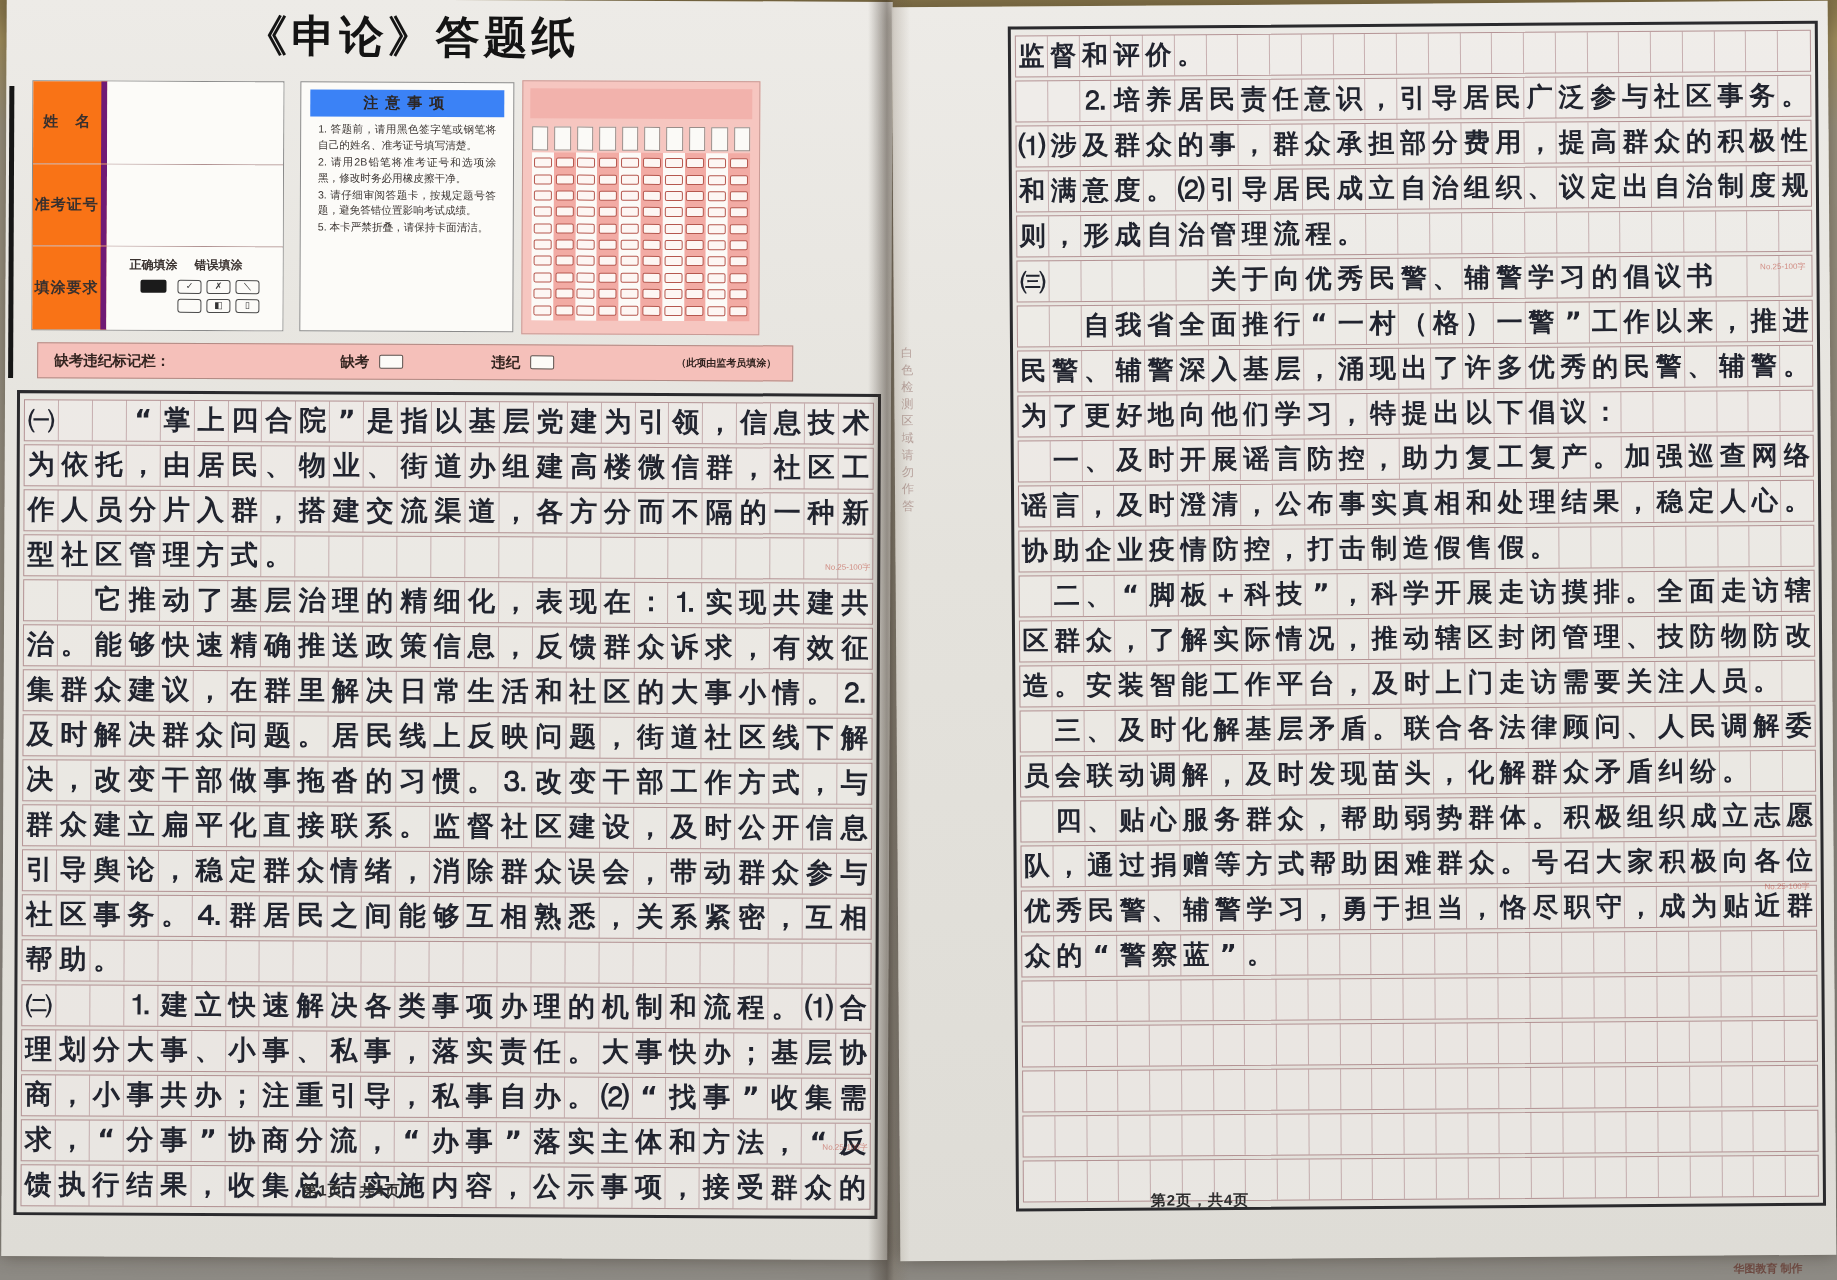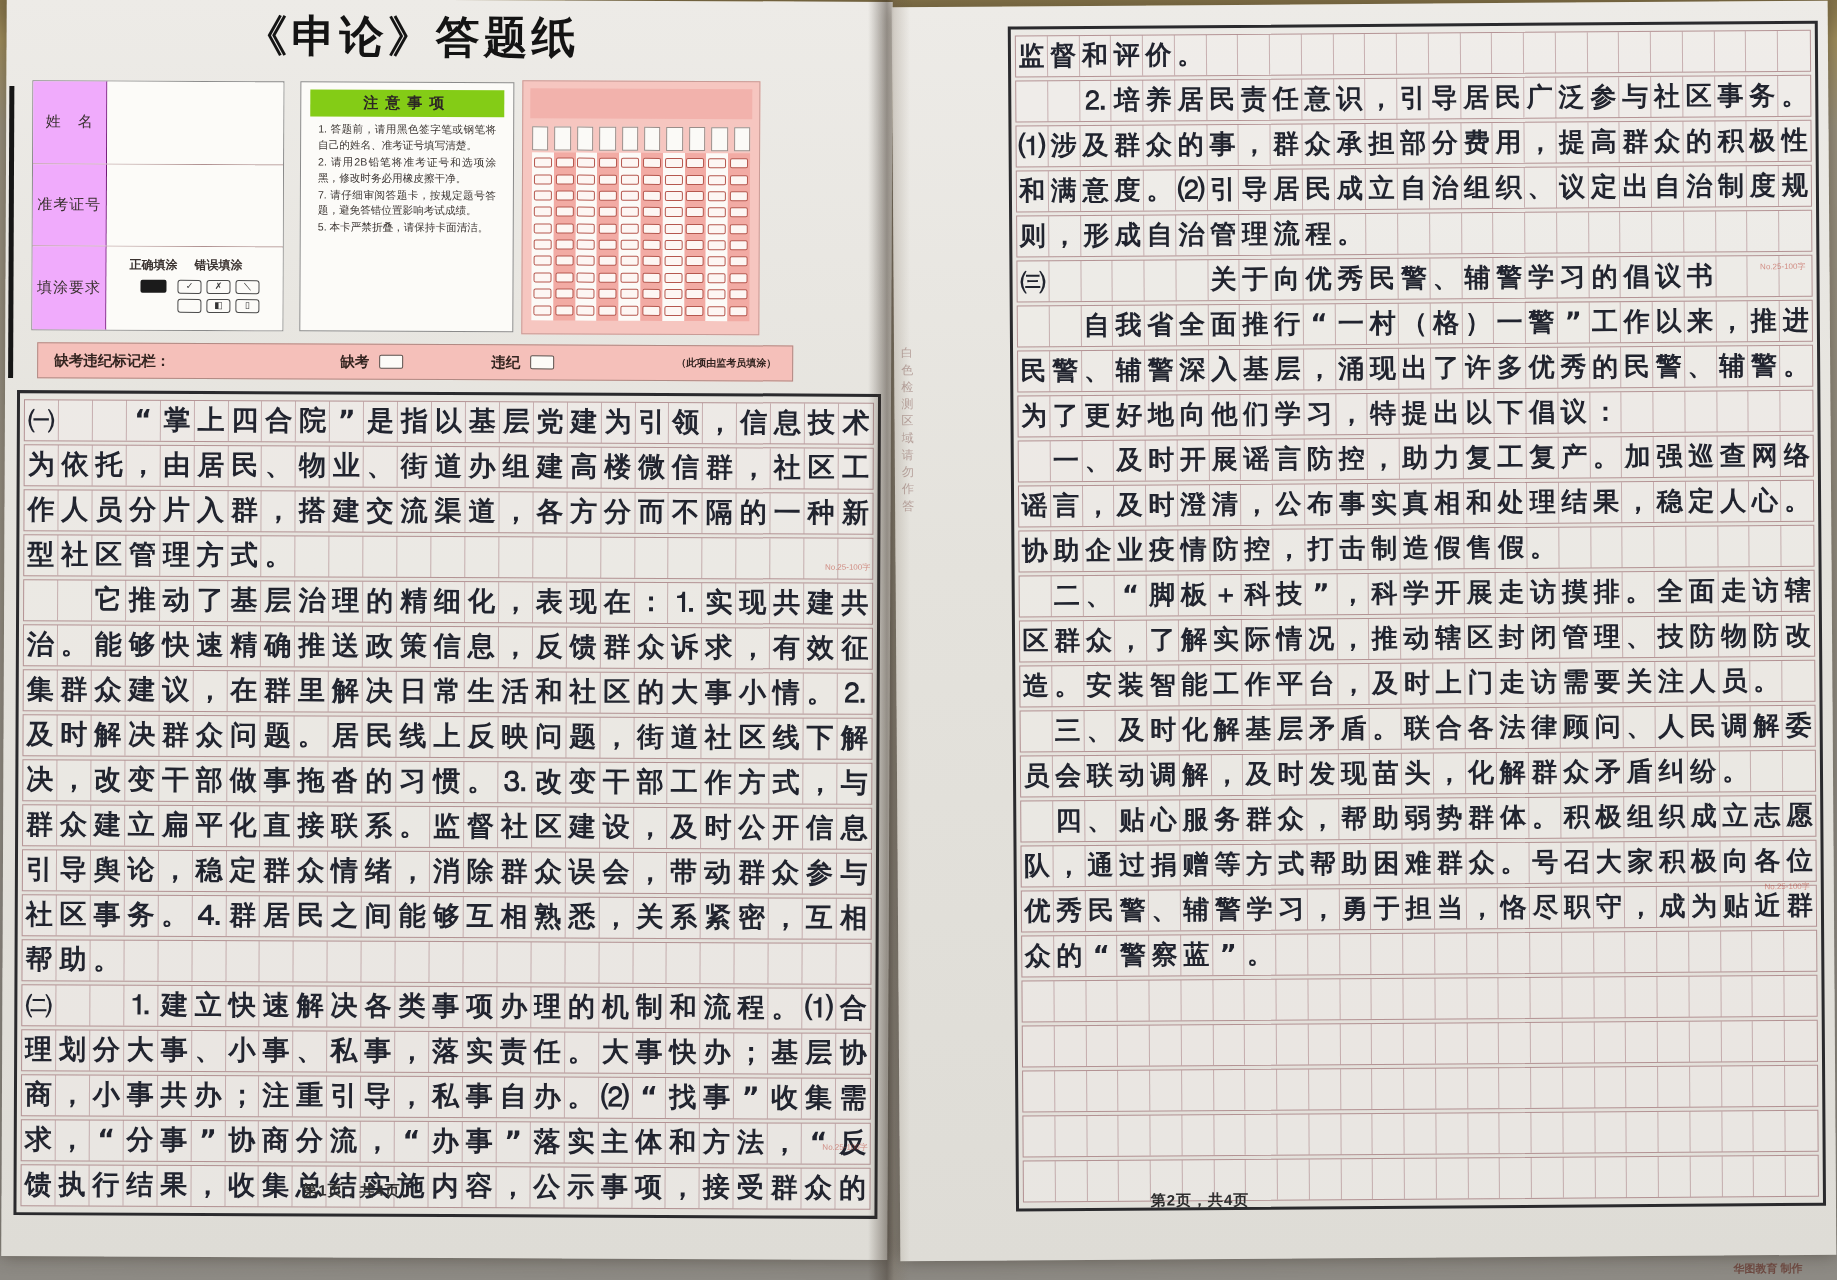--- a/index.html
+++ b/index.html
@@ -15,33 +15,33 @@
 
   
   .page1-title{position:absolute;left:0;width:810px;top:8px;text-align:center;
                font-size:44px;font-weight:700;letter-spacing:4px;color:#141414;}
   .corner-mark{position:absolute;left:3px;top:88px;width:5px;height:292px;background:#161616;}
 
   .name-table{position:absolute;left:26px;top:82px;width:252px;height:250px;background:#fcfbf8;
               border:1.5px solid #8a8a8a;box-sizing:border-box;display:grid;grid-template-rows:1fr 1fr 1fr;}
   .nt-row{display:grid;grid-template-columns:74px 1fr;border-bottom:1px solid #b09090;}
   .nt-row:last-child{border-bottom:none;}
-  .nt-label{background:#f0abfc;display:flex;align-items:center;justify-content:center;
-            font-weight:400;font-size:15px;color:#38302e;letter-spacing:1px;border-right:1px solid #701a75;}
+  .nt-label{background:#f97316;display:flex;align-items:center;justify-content:center;
+            font-weight:700;font-size:15px;color:#38302e;letter-spacing:1px;border-right:6px solid #701a75;}
   .nt-value{background:#fcfbf8;}
   .fill-samples{display:flex;align-items:flex-start;justify-content:center;padding-top:10px;}
   .fs-title{font-size:12px;font-weight:700;color:#3a322f;text-align:center;margin-bottom:6px;}
   .fs-correct{width:26px;height:13px;background:#1b1b1b;border-radius:2px;margin:2px auto 0;}
   .fs-wrong{display:grid;grid-template-columns:repeat(3,24px);gap:5px;}
   .fs-box{height:12px;border:1.5px solid #4a4a4a;border-radius:3px;font-size:9px;line-height:11px;
           text-align:center;color:#333;background:#fcfbf8;overflow:hidden;}
 
   .notice{position:absolute;left:294px;top:82px;width:214px;height:250px;background:#fcfbf8;
           border:1.5px solid #8a8a8a;box-sizing:border-box;}
-  .notice-title{background:#84cc16;margin:7px 9px 5px;text-align:center;font-weight:700;font-size:15px;
+  .notice-title{background:#3b82f6;margin:7px 9px 5px;text-align:center;font-weight:700;font-size:15px;
                 letter-spacing:7px;padding:4px 0;color:#2c2624;}
   .notice-items{padding:0 9px;}
   .notice-items p{margin:1px 8px;font-size:10.6px;line-height:1.5;color:#3c3633;text-align:justify;}
 
   .bubble-panel{position:absolute;left:516px;top:80px;width:238px;height:254px;background:#f6c6c0;
                 border:1px solid #c99b96;box-sizing:border-box;}
   .bubble-panel .band{height:30px;background:#f2b2ac;margin:7px 7px 0;}
   .digit-row{display:grid;grid-template-columns:repeat(10,1fr);gap:6px;height:24px;margin:8px 9px 2px;}
   .digit-cell{border:1px solid #9a8d89;background:#fbfaf7;}
   .bubble-matrix{display:grid;grid-template-columns:repeat(10,1fr);margin:0 9px 7px;}
@@ -117,21 +117,21 @@
           </div>
         </div>
       </div>
     </div>
 
     <div class="notice">
       <div class="notice-title">注意事项</div>
       <div class="notice-items">
         <p>1. 答题前，请用黑色签字笔或钢笔将自己的姓名、准考证号填写清楚。</p>
         <p>2. 请用2B铅笔将准考证号和选项涂黑，修改时务必用橡皮擦干净。</p>
-        <p>7. 请仔细审阅答题卡，按规定题号答题，避免答错位置影响考试成绩。</p>
+        <p>3. 请仔细审阅答题卡，按规定题号答题，避免答错位置影响考试成绩。</p>
         <p>5. 本卡严禁折叠，请保持卡面清洁。</p>
       </div>
     </div>
 
     <div class="bubble-panel">
       <div class="band"></div>
     <div class="digit-row">
           <span class="digit-cell"></span>
           <span class="digit-cell"></span>
           <span class="digit-cell"></span>

